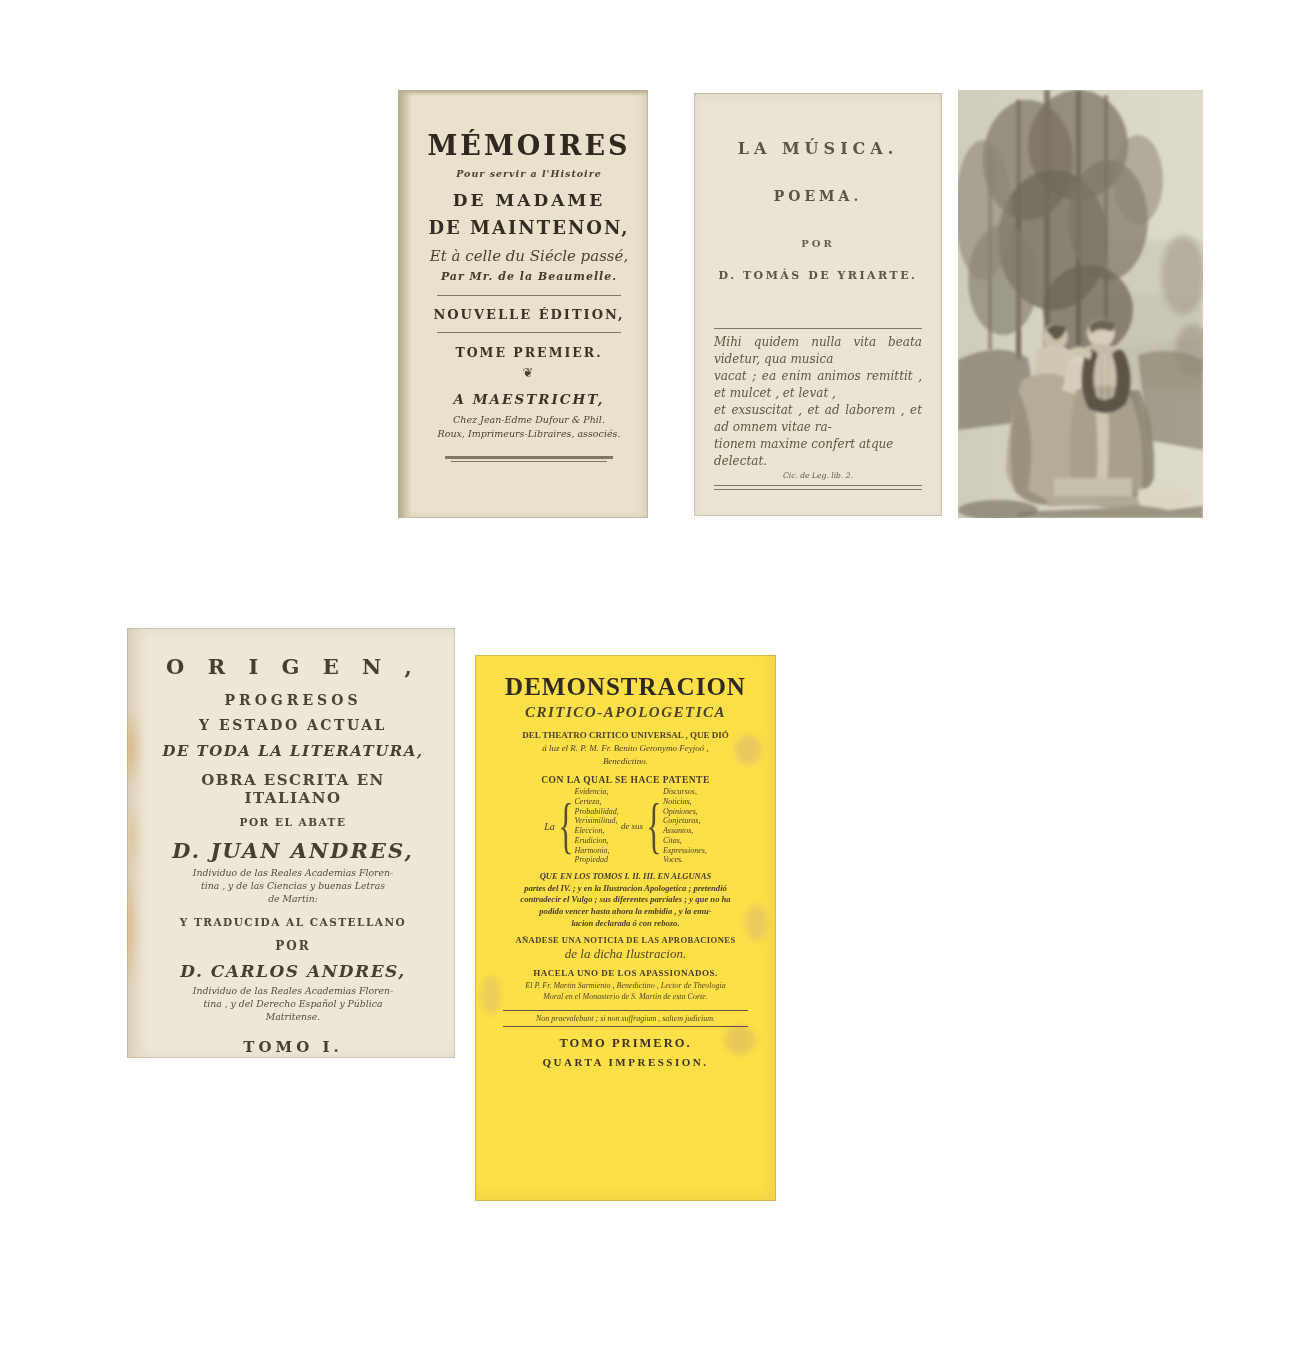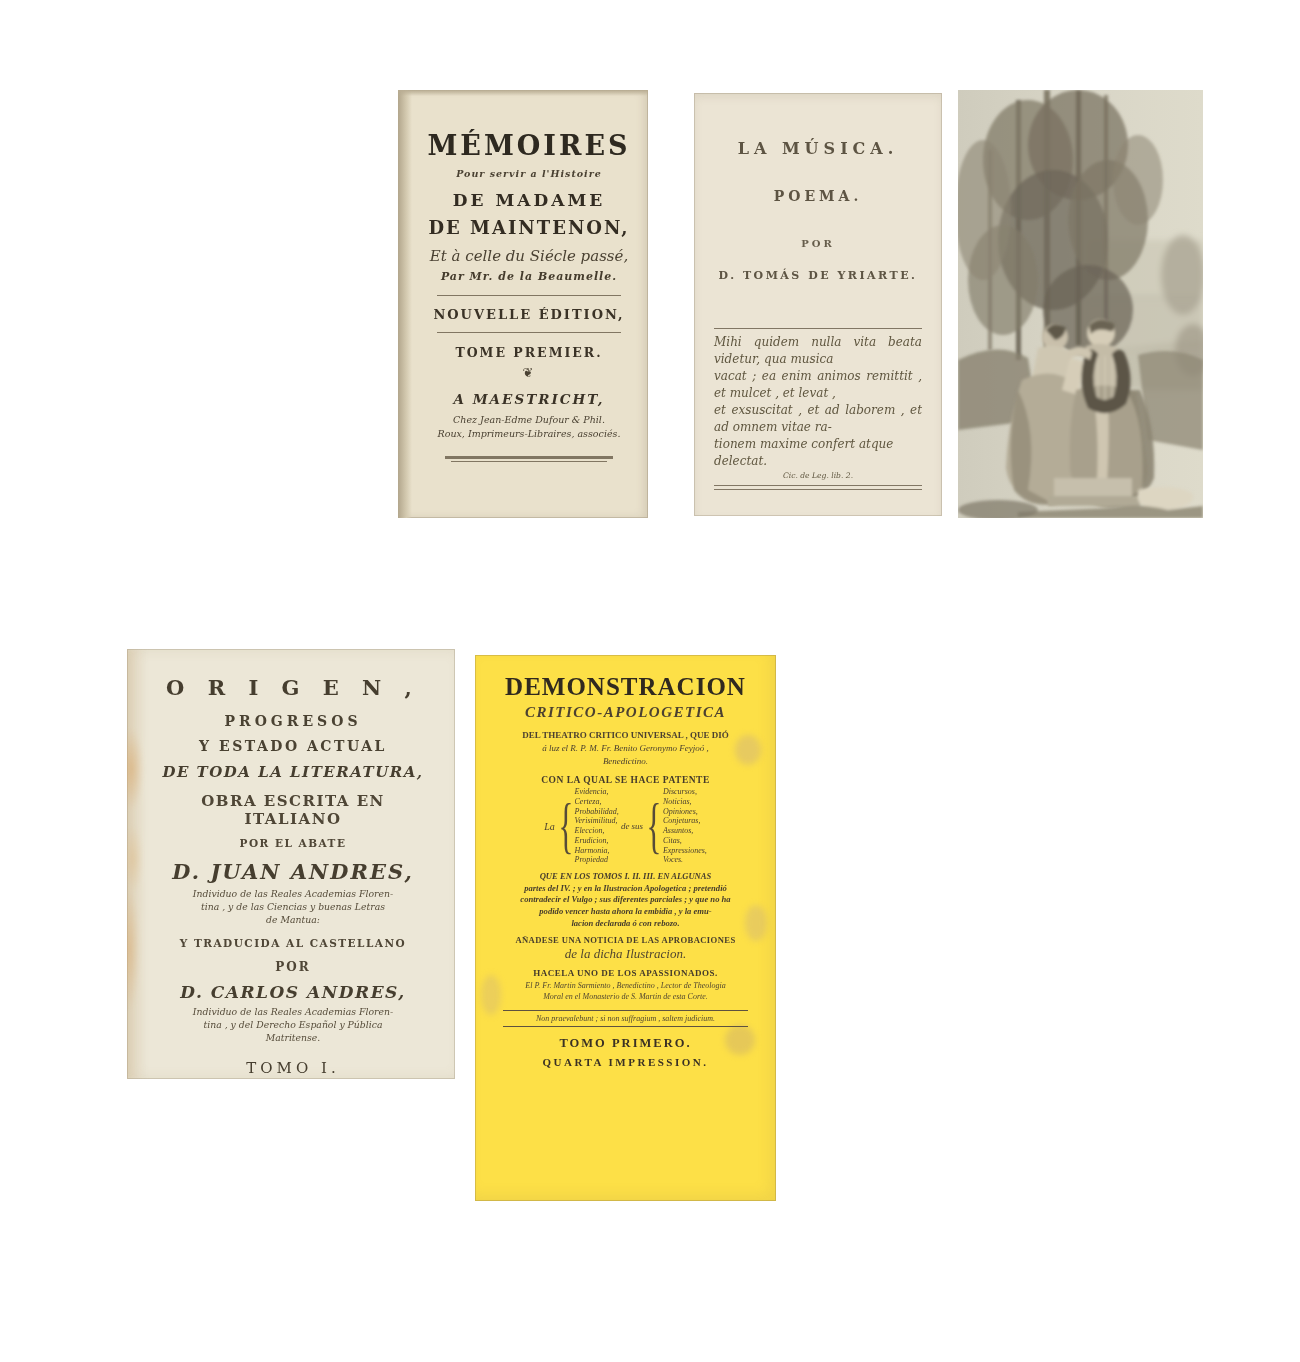--- a/index.html
+++ b/index.html
@@ -38,42 +38,42 @@
   .mus-por{font-size:10px;font-weight:bold;letter-spacing:3px;margin-top:34px;color:#665d4b;}
   .mus-author{font-size:11px;font-weight:bold;letter-spacing:2.5px;margin-top:20px;color:#5d5443;}
   .mus-epi{margin-top:46px;text-align:left;}
   .mus-epi-lines div{font-size:12px;font-style:italic;line-height:1.42;color:#5f563f;text-align:justify;}
   .mus-cite{font-size:7.6px;font-style:italic;text-align:center;color:#5f563f;margin-top:1px;}
   .mus-imprint{margin-top:52px;font-size:8.6px;font-weight:bold;letter-spacing:1px;line-height:1.7;color:#665d4b;}
   
   #engraving{left:958px;top:90px;width:245px;height:428px;background:#d8d4c6;
     box-shadow:inset 0 0 0 1px rgba(100,90,70,.3);}
   
-  #origen{left:127px;top:649px;width:328px;height:430px;background:#ece7d7;
+  #origen{left:127px;top:628px;width:328px;height:430px;background:#ece7d7;
     box-shadow:inset 0 0 0 1px rgba(110,95,70,.22), inset 6px 0 14px rgba(150,120,70,.12);}
   #origen .inner{padding:26px 30px 0 34px;}
   .ori-stain{position:absolute;left:-6px;top:0;width:26px;height:100%;
     background:
       radial-gradient(18px 60px at 10px 120px, rgba(217,166,102,.55), rgba(217,166,102,0) 70%),
       radial-gradient(16px 90px at 8px 300px, rgba(217,166,102,.45), rgba(217,166,102,0) 70%),
       radial-gradient(14px 50px at 12px 210px, rgba(222,180,120,.4), rgba(222,180,120,0) 70%),
       linear-gradient(90deg, rgba(190,150,95,.25), rgba(190,150,95,0));
     filter:blur(2px);}
   .ori-t1{font-size:21px;font-weight:bold;letter-spacing:8px;color:#463e2f;}
   .ori-t2{font-size:14px;font-weight:bold;letter-spacing:4px;margin-top:13px;color:#4a4232;}
   .ori-t3{font-size:14px;font-weight:bold;letter-spacing:2.5px;margin-top:9px;color:#4a4232;}
   .ori-t4{font-size:15px;font-weight:bold;font-style:italic;letter-spacing:1.5px;margin-top:9px;color:#463e2f;}
   .ori-t5{font-size:15px;font-weight:bold;letter-spacing:1.5px;margin-top:11px;color:#4f4636;}
   .ori-t6{font-size:10.5px;font-weight:bold;letter-spacing:1.5px;margin-top:9px;color:#4f4636;}
   .ori-auth1{font-size:21px;font-weight:bold;font-style:italic;letter-spacing:2px;margin-top:10px;color:#463e2f;}
   .ori-note{font-size:9.3px;font-style:italic;line-height:1.4;margin-top:3px;color:#554b39;}
   .ori-trad{font-size:10.5px;font-weight:bold;letter-spacing:1.5px;margin-top:11px;color:#4f4636;}
   .ori-por{font-size:12px;font-weight:bold;letter-spacing:2px;margin-top:11px;color:#4f4636;}
   .ori-auth2{font-size:17px;font-weight:bold;font-style:italic;letter-spacing:1.5px;margin-top:8px;color:#463e2f;}
-  .ori-tomo{font-size:15px;font-weight:normal;letter-spacing:4px;margin-top:15px;color:#463e2f;}
+  .ori-tomo{font-size:15px;font-weight:bold;letter-spacing:4px;margin-top:15px;color:#463e2f;}
   .ori-city{font-size:13px;font-weight:bold;letter-spacing:2.5px;margin-top:15px;color:#4a4232;display:inline-block;border-bottom:2px solid rgba(94,82,63,.7);padding-bottom:3px;}
   
   #demo{left:475px;top:655px;width:301px;height:546px;background:#fde047;
     box-shadow:inset 0 0 0 1px rgba(110,95,70,.25), inset -6px -6px 14px rgba(150,120,70,.12);font-family:Liberation Serif, serif;}
   #demo .inner{padding:18px 16px 0 16px;}
   .demo-fox{position:absolute;pointer-events:none;border-radius:50%;filter:blur(3px);}
   .demo-t1{font-size:25px;font-weight:bold;letter-spacing:1px;color:#30291f;}
   .demo-t2{font-size:15px;font-weight:bold;font-style:italic;letter-spacing:1.5px;margin-top:3px;color:#4c4130;}
   .demo-t3{font-size:9px;font-weight:bold;line-height:1.45;margin-top:8px;color:#4c4130;}
   .demo-t3 .it{font-style:italic;font-weight:normal;}
@@ -238,21 +238,21 @@
     <div class="ori-t1">O R I G E N ,</div>
     <div class="ori-t2">PROGRESOS</div>
     <div class="ori-t3">Y ESTADO ACTUAL</div>
     <div class="ori-t4">DE TODA LA LITERATURA,</div>
     <div class="ori-t5">OBRA ESCRITA EN ITALIANO</div>
     <div class="ori-t6">POR EL ABATE</div>
     <div class="ori-auth1">D. JUAN ANDRES,</div>
     <div class="ori-note">
         <div>Individuo de las Reales Academias Floren-</div>
         <div>tina , y de las Ciencias y buenas Letras</div>
-        <div>de Mantua:</div>
+        <div>de Martin:</div>
       </div>
     <div class="ori-trad">Y TRADUCIDA AL CASTELLANO</div>
     <div class="ori-por">POR</div>
     <div class="ori-auth2">D. CARLOS ANDRES,</div>
     <div class="ori-note">
         <div>Individuo de las Reales Academias Floren-</div>
         <div>tina , y del Derecho Español y Pública</div>
         <div>Matritense.</div>
       </div>
     <div class="ori-tomo">TOMO I.</div>

